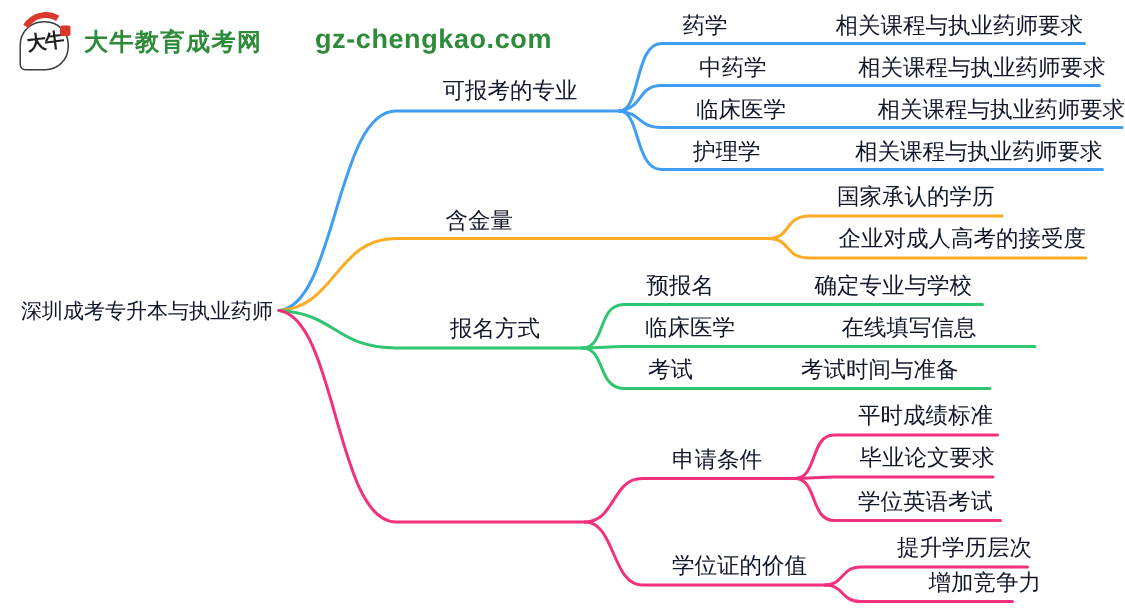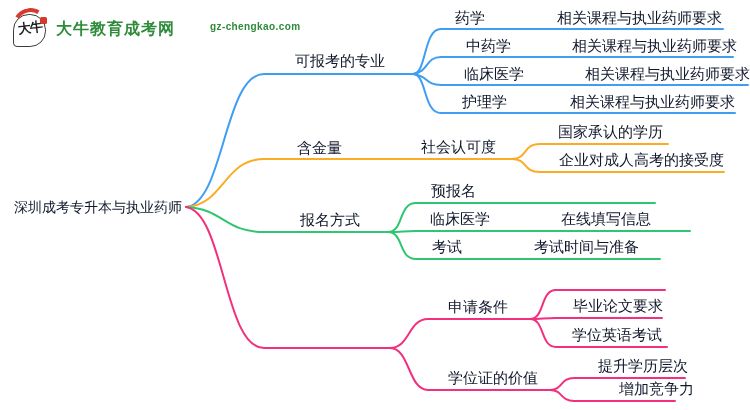--- a/index.html
+++ b/index.html
@@ -26,21 +26,21 @@
     transform:rotate(-14deg);
   }
   .bubble-text{
     position:absolute;left:6px;top:10px;font-size:13px;font-weight:bold;color:#1f1f1f;
     font-family:"Liberation Serif","DejaVu Serif",serif;transform:rotate(-7deg);letter-spacing:-1px;
   }
   .bubble-seal{position:absolute;right:2px;top:8px;width:7px;height:7px;background:#d6392c;border-radius:1.5px;}
   .logo-text{display:flex;}
   .logo-brand{font-size:16px;font-weight:bold;color:#2e8b3a;letter-spacing:1px;line-height:18px;}
   .logo-divider{height:1px;background:#c9c9c9;margin:1px 0 2px 0;}
-  .logo-domain{font-size:10px;font-weight:bold;color:#2e8b3a;letter-spacing:.4px;line-height:13px;padding-left:35px;}
+  .logo-domain{font-size:18px;font-weight:bold;color:#2e8b3a;letter-spacing:.4px;line-height:13px;padding-left:35px;}
 </style>
 </head>
 <body>
 
 <div id="stage">
 
   <div class="logo">
     <div class="logo-mark">
       <div class="bubble"></div>
       <div class="bubble-arc"></div>
@@ -95,31 +95,32 @@
   <div class="label" style="left:455px;top:9px">药学</div>
   <div class="label" style="left:557px;top:9px">相关课程与执业药师要求</div>
   <div class="label" style="left:466px;top:37px">中药学</div>
   <div class="label" style="left:572px;top:37px">相关课程与执业药师要求</div>
   <div class="label" style="left:464px;top:65px">临床医学</div>
   <div class="label" style="left:585px;top:65px">相关课程与执业药师要求</div>
   <div class="label" style="left:462px;top:93px">护理学</div>
   <div class="label" style="left:570px;top:93px">相关课程与执业药师要求</div>
 
   <div class="label" style="left:297px;top:139px">含金量</div>
-  <div class="label" style="left:421px;top:138px">社会认可度</div>
   <div class="label" style="left:558px;top:123px">国家承认的学历</div>
   <div class="label" style="left:559px;top:151px">企业对成人高考的接受度</div>
 
   <div class="label" style="left:300px;top:211px">报名方式</div>
   <div class="label" style="left:431px;top:182px">预报名</div>
+  <div class="label" style="left:543px;top:182px">确定专业与学校</div>
   <div class="label" style="left:430px;top:210px">临床医学</div>
   <div class="label" style="left:561px;top:210px">在线填写信息</div>
   <div class="label" style="left:432px;top:238px">考试</div>
   <div class="label" style="left:534px;top:238px">考试时间与准备</div>
 
   <div class="label" style="left:448px;top:298px">申请条件</div>
+  <div class="label" style="left:572px;top:269px">平时成绩标准</div>
   <div class="label" style="left:573px;top:297px">毕业论文要求</div>
   <div class="label" style="left:448px;top:369px">学位证的价值</div>
   <div class="label" style="left:572px;top:326px">学位英语考试</div>
   <div class="label" style="left:598px;top:357px">提升学历层次</div>
   <div class="label" style="left:619px;top:380px">增加竞争力</div>
 
 </div>
 
 </body></html>

